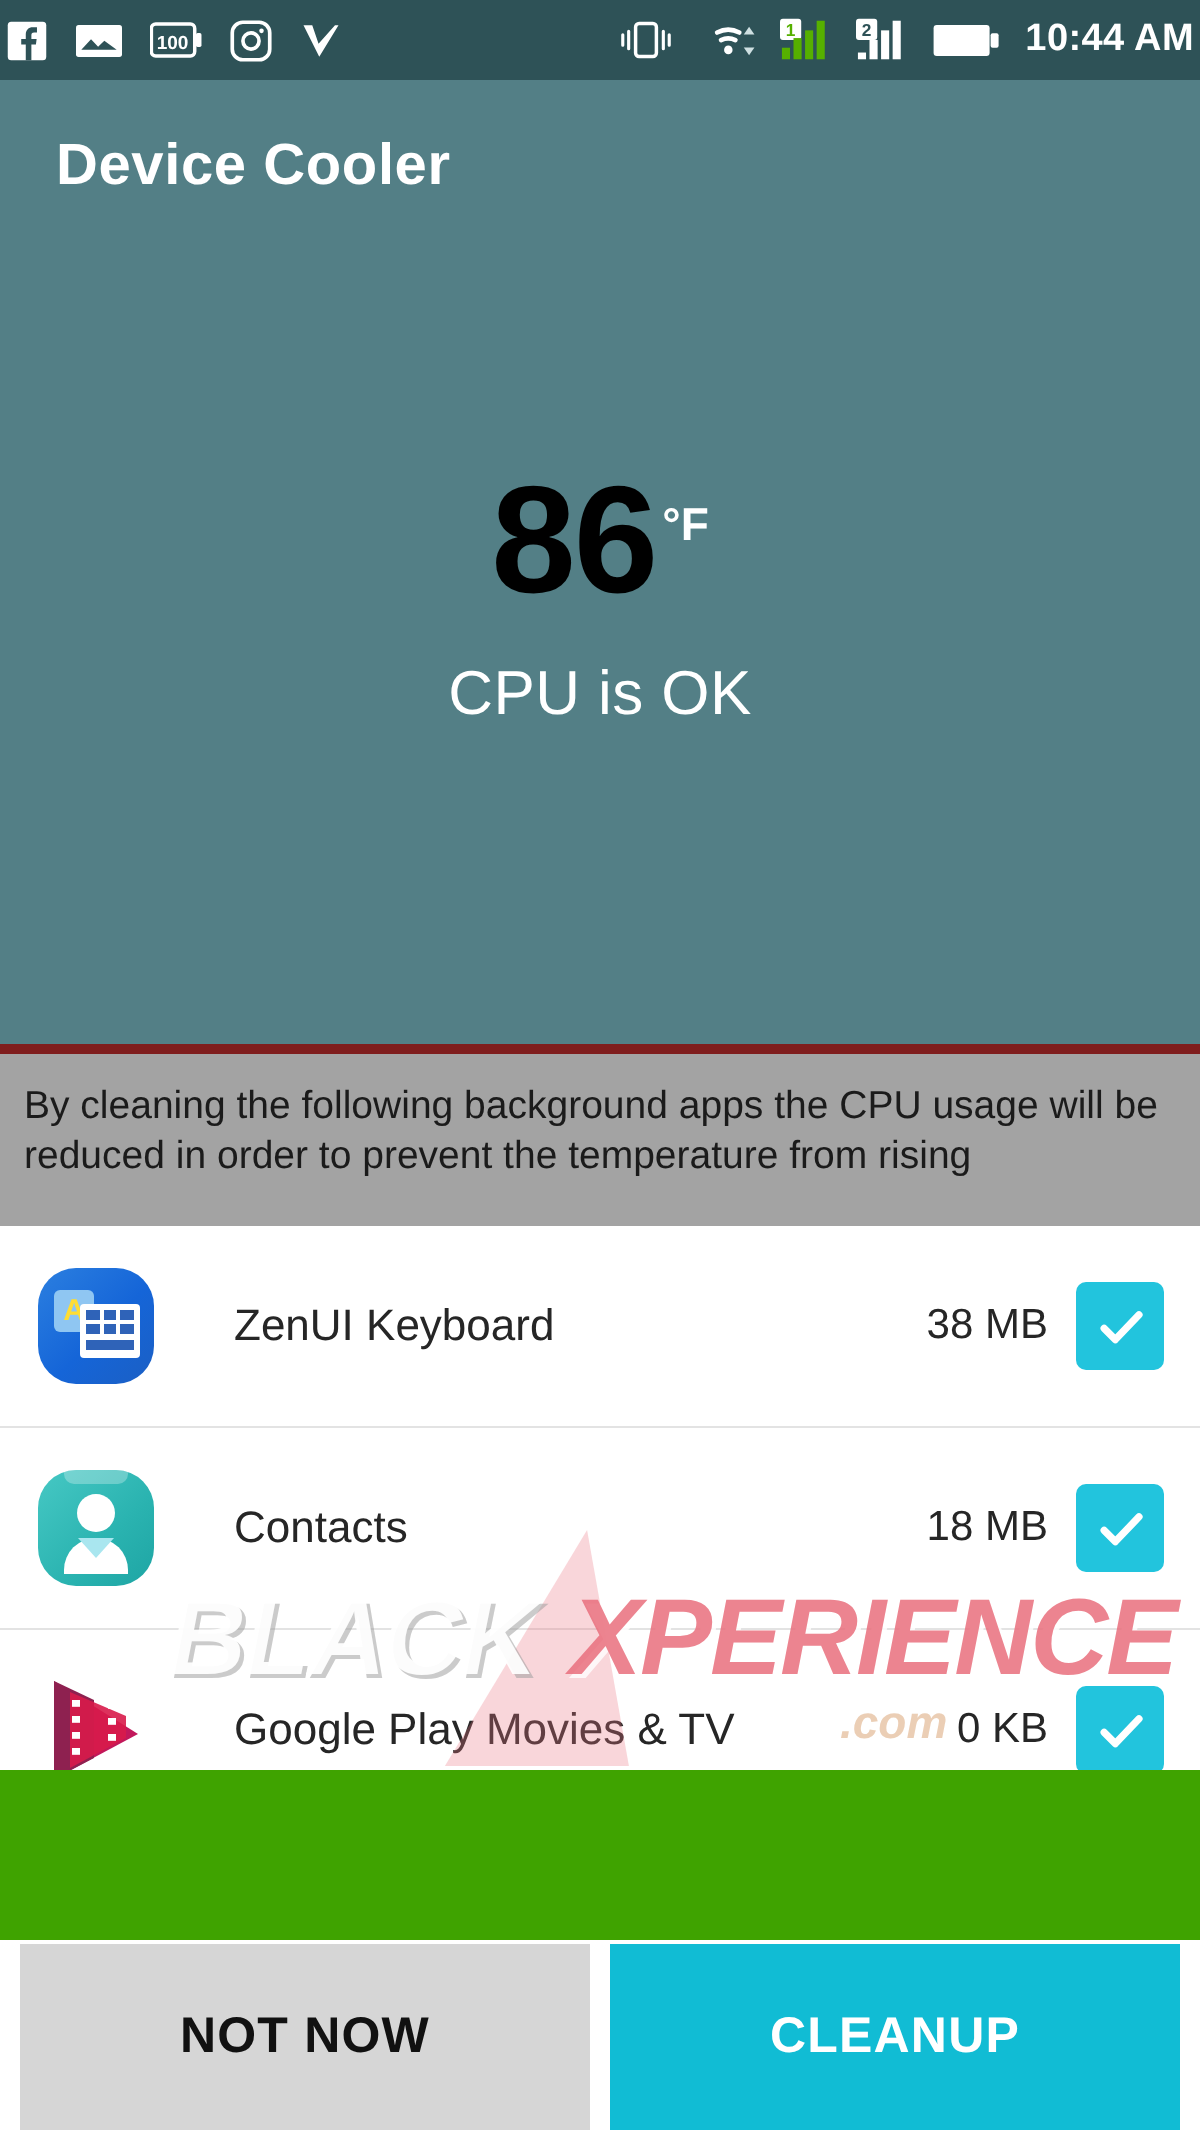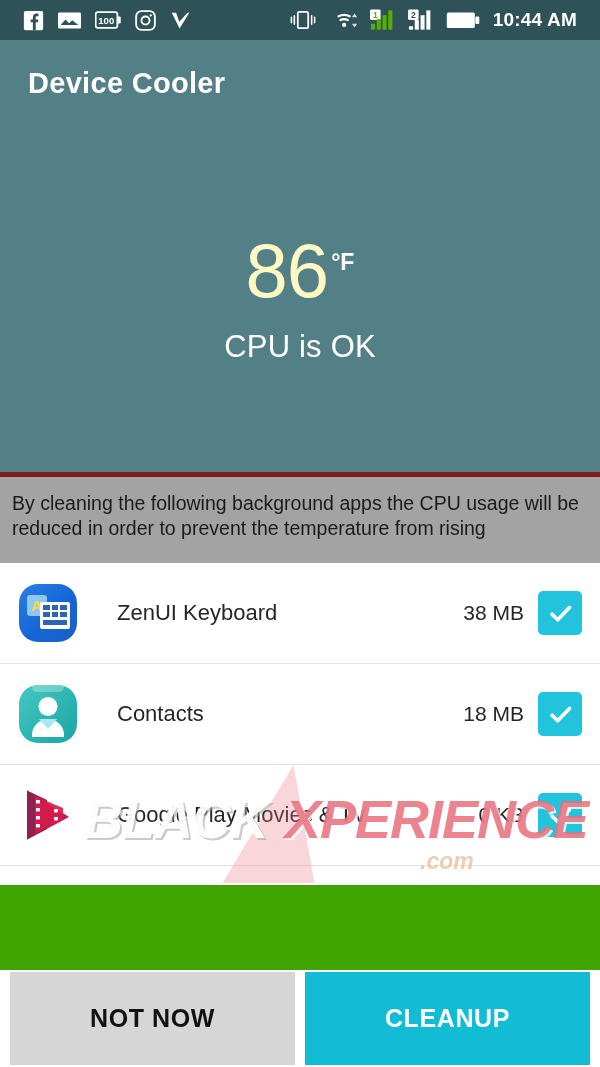--- a/index.html
+++ b/index.html
@@ -15,21 +15,21 @@
     position: relative;
   }
 
   
   .statusbar {
     height: 40px;
     background: #2e5257;
     display: flex;
     align-items: center;
     justify-content: space-between;
-    padding: 0 23px;
+    padding: 0 3px;
     box-sizing: border-box;
   }
   .sb-left, .sb-right {
     display: flex;
     align-items: center;
   }
   .sb-left > * { margin-right: 14px; }
   .sb-right > * { margin-left: 11px; }
   .sb-icon {
     display: inline-flex;
@@ -41,21 +41,21 @@
     color: #ffffff;
     font-size: 19px;
     font-weight: bold;
     letter-spacing: 0.2px;
     margin-left: 13px;
   }
 
   
   .hero {
     background: #537f86;
-    height: 432px;
+    height: 482px;
     position: relative;
   }
   .app-title {
     position: absolute;
     top: 27px;
     left: 28px;
     color: #ffffff;
     font-size: 29px;
     font-weight: bold;
     letter-spacing: 0.3px;
@@ -65,23 +65,23 @@
     width: 100%;
     top: 195px;
     text-align: center;
   }
   .temp-row {
     display: inline-flex;
     align-items: flex-start;
     justify-content: center;
   }
   .temp-value {
-    color: #fef9c3;
+    color: #000000;
     font-size: 76px;
-    font-weight: normal;
+    font-weight: bold;
     line-height: 0.95;
     letter-spacing: -1px;
   }
   .temp-unit {
     color: #ffffff;
     font-size: 23px;
     font-weight: bold;
     margin-top: 14px;
     margin-left: 3px;
   }

